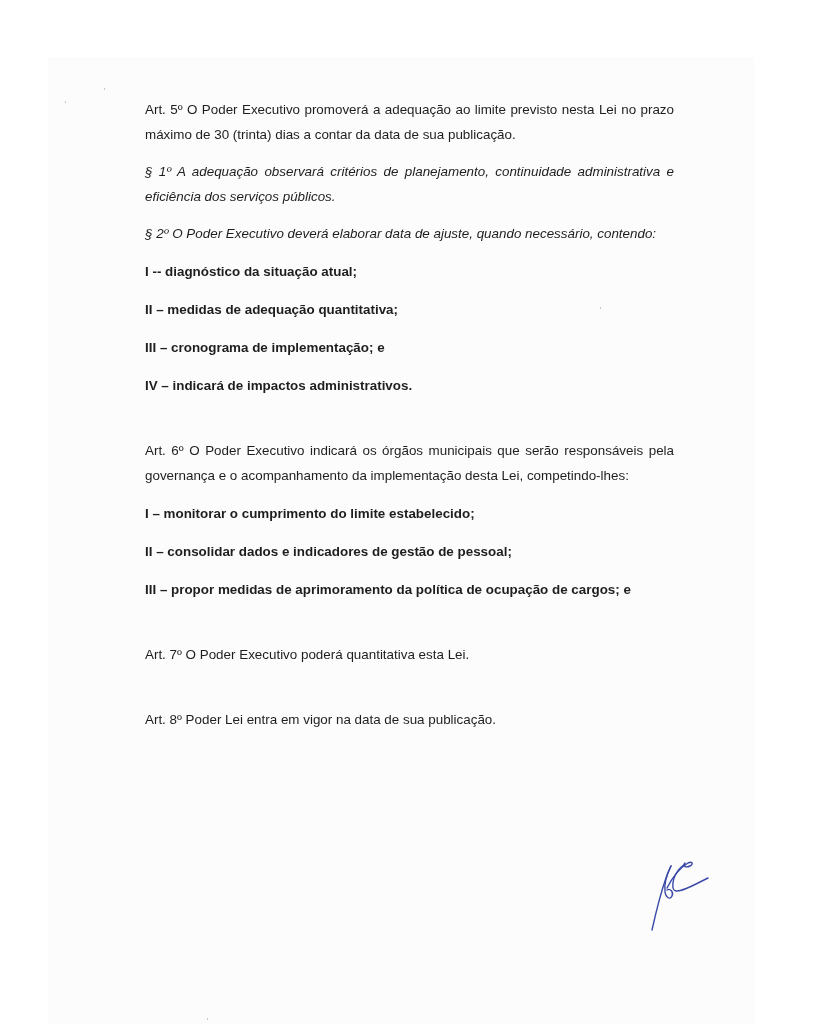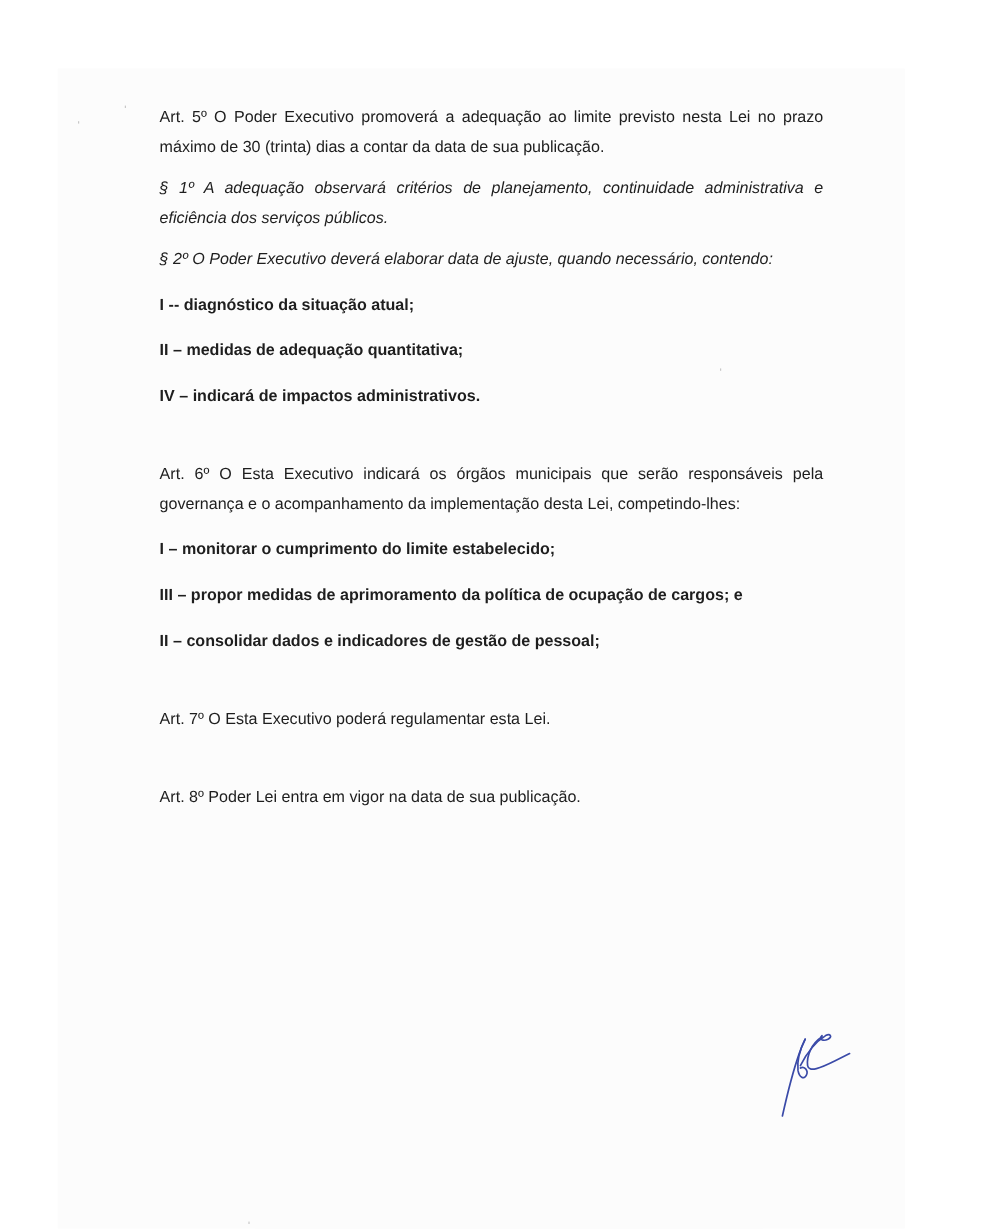--- a/index.html
+++ b/index.html
@@ -31,21 +31,21 @@
     }
     .content {
       position: absolute;
       left: 133px;
       top: 85px;
       width: 553px;
       font-size: 13.4px;
       line-height: 25px;
     }
     .p {
-      margin: 0;
+      margin: 12px;
       text-align: justify;
       text-align-last: left;
     }
     .gap-s { margin-top: 9px; font-style: italic; }
     .gap-m { margin-top: 13px; font-weight: bold; }
     .gap-l { margin-top: 40px; }
     .signature {
       position: absolute;
       left: 640px;
       top: 850px;
@@ -62,32 +62,33 @@
 <div class="speck" style="left:600px;top:307px;"></div>
 <div class="speck" style="left:207px;top:1018px;"></div>
 
 <div class="content">
   <section>
     <p class="p">Art. 5º O Poder Executivo promoverá a adequação ao limite previsto nesta Lei no prazo máximo de 30 (trinta) dias a contar da data de sua publicação.</p>
     <p class="p gap-s">§ 1º A adequação observará critérios de planejamento, continuidade administrativa e eficiência dos serviços públicos.</p>
     <p class="p gap-s">§ 2º O Poder Executivo deverá elaborar data de ajuste, quando necessário, contendo:</p>
     <p class="p gap-m">I -- diagnóstico da situação atual;</p>
     <p class="p gap-m">II – medidas de adequação quantitativa;</p>
+    <p class="p gap-m">III – cronograma de implementação; e</p>
     <p class="p gap-m">IV – indicará de impactos administrativos.</p>
   </section>
 
   <section>
-    <p class="p gap-l">Art. 6º O Esta Executivo indicará os órgãos municipais que serão responsáveis pela governança e o acompanhamento da implementação desta Lei, competindo-lhes:</p>
+    <p class="p gap-l">Art. 6º O Poder Executivo indicará os órgãos municipais que serão responsáveis pela governança e o acompanhamento da implementação desta Lei, competindo-lhes:</p>
     <p class="p gap-m">I – monitorar o cumprimento do limite estabelecido;</p>
+    <p class="p gap-m">II – consolidar dados e indicadores de gestão de pessoal;</p>
     <p class="p gap-m">III – propor medidas de aprimoramento da política de ocupação de cargos; e</p>
-    <p class="p gap-m">II – consolidar dados e indicadores de gestão de pessoal;</p>
   </section>
 
   <section>
-    <p class="p gap-l">Art. 7º O Esta Executivo poderá regulamentar esta Lei.</p>
+    <p class="p gap-l">Art. 7º O Poder Executivo poderá quantitativa esta Lei.</p>
   </section>
 
   <section>
     <p class="p gap-l">Art. 8º Poder Lei entra em vigor na data de sua publicação.</p>
   </section>
 </div>
 
 <div class="signature">
   <svg width="80" height="85" viewBox="0 0 80 85" xmlns="http://www.w3.org/2000/svg">
     <g fill="none" stroke="#3a4aa8" stroke-width="1.4" stroke-linecap="round" stroke-linejoin="round">

